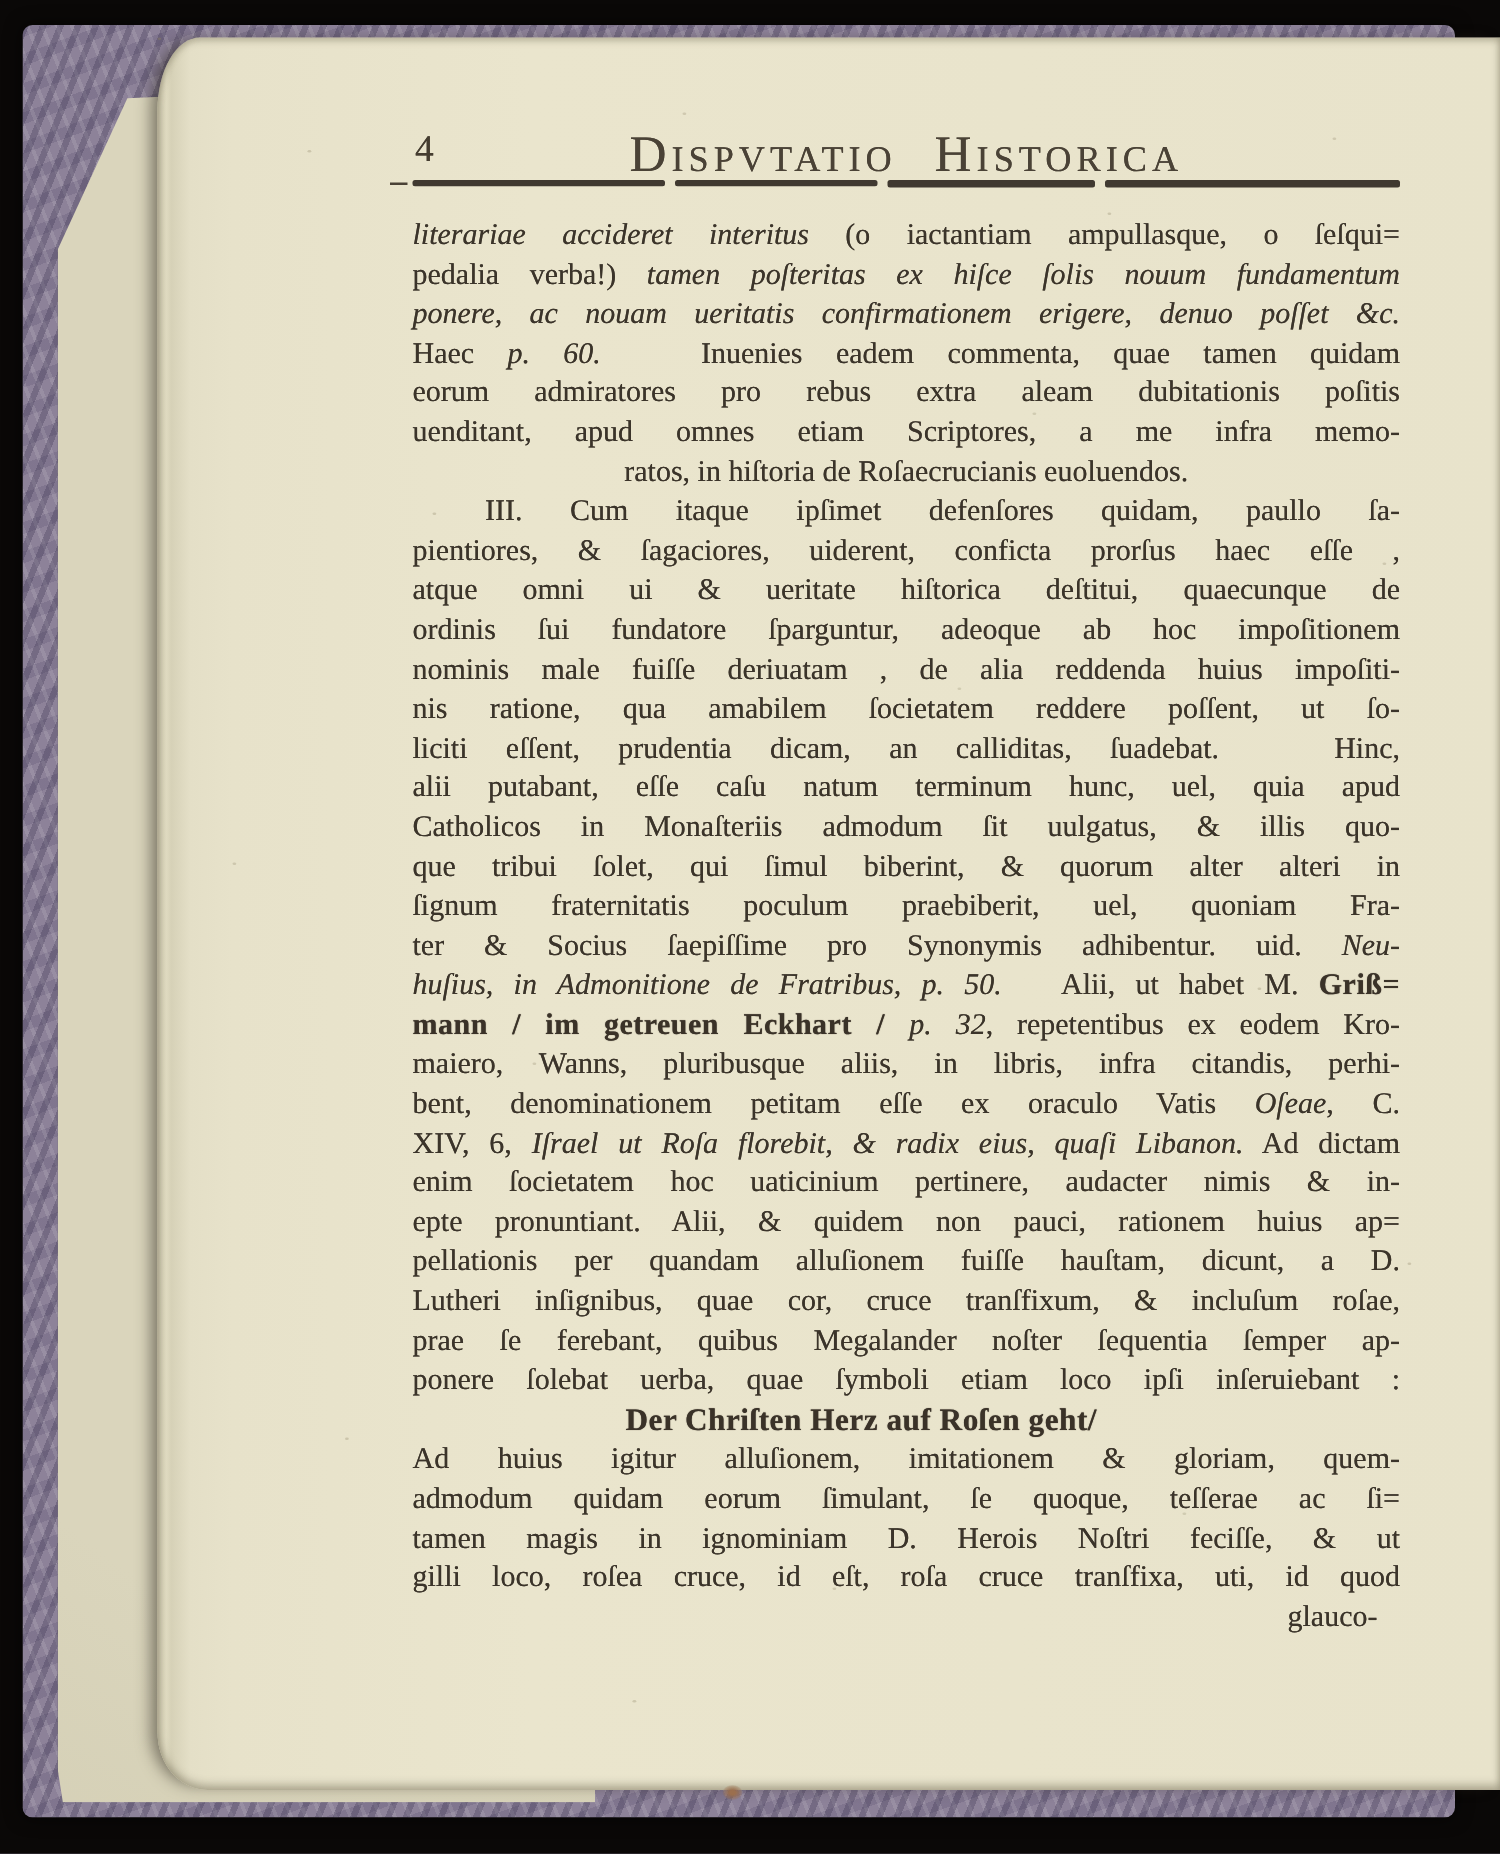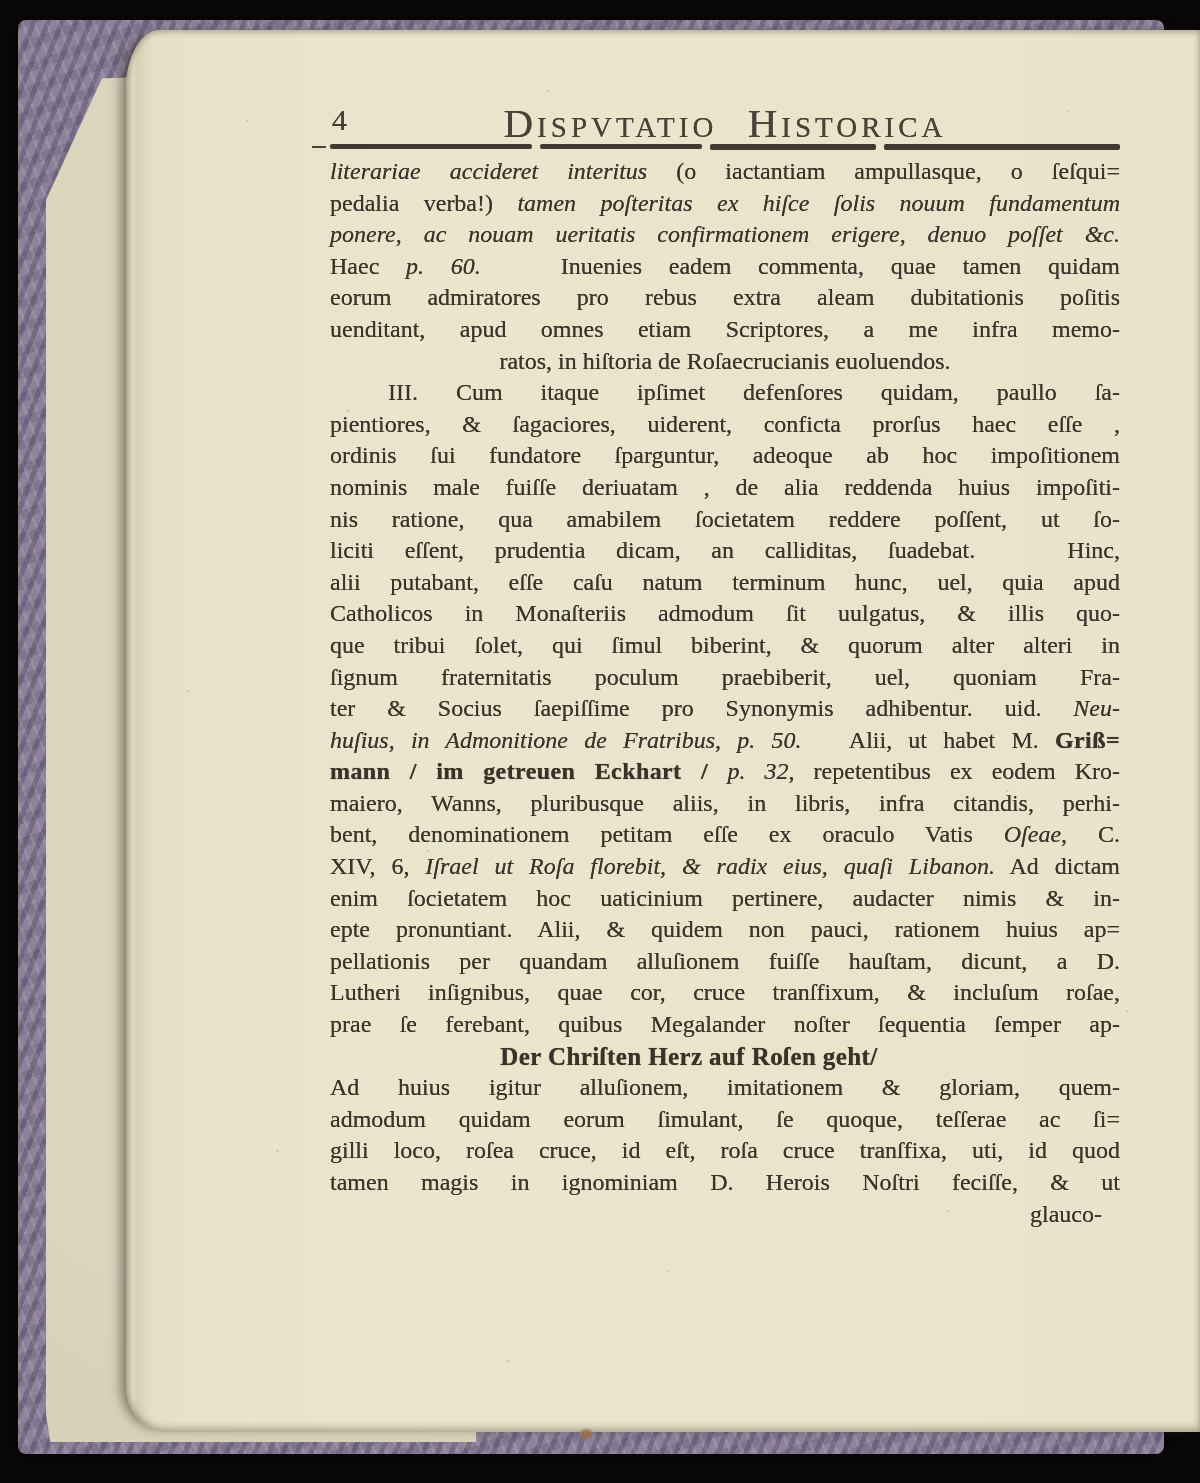--- a/index.html
+++ b/index.html
@@ -74,21 +74,21 @@
     font-variant:small-caps;font-size:41px;letter-spacing:4px;word-spacing:16px;
     color:#4a4236;
   }
   .rule{position:relative;height:9px;margin-top:2px;}
   .rule .seg{position:absolute;top:1px;height:5px;background:#403930;border-radius:2px;}
   .rule .lead{position:absolute;left:-18px;top:3px;width:14px;height:2px;background:#4a4236;}
   .rule .s1{left:0;width:202px;}
   .rule .s2{left:210px;width:162px;}
   .rule .s3{left:380px;width:166px;height:6px;}
   .rule .s4{left:554px;width:236px;height:6px;}
-  .lines{margin-top:4px;}
+  .lines{margin-top:21px;}
   .ln{
     font-size:24px;line-height:31.6px;white-space:normal;
   }
   .ln.j{text-align:justify;text-align-last:justify;}
   .ln.l{text-align:center;}
   .ln.c{text-align:center;padding-right:72px;}
   .ln.r{text-align:right;padding-right:18px;}
   .ln.ind{text-indent:58px;}
   .seg-i{font-style:italic;}
   .seg-f{
@@ -122,40 +122,42 @@
     <div class="lines" id="text-lines">
         <div class="ln j"><span class="seg-i">literariae accideret interitus </span><span class="seg-r">(o iactantiam ampullasque, o ſeſqui=</span></div>
         <div class="ln j"><span class="seg-r">pedalia verba!) </span><span class="seg-i">tamen poſteritas ex hiſce ſolis nouum fundamentum</span></div>
         <div class="ln j"><span class="seg-i">ponere, ac nouam ueritatis confirmationem erigere, denuo poſſet &amp;c.</span></div>
         <div class="ln j"><span class="seg-r">Haec </span><span class="seg-i">p. 60.</span><span class="seg-r">&nbsp;&nbsp; Inuenies eadem commenta, quae tamen quidam</span></div>
         <div class="ln j"><span class="seg-r">eorum admiratores pro rebus extra aleam dubitationis poſitis</span></div>
         <div class="ln j"><span class="seg-r">uenditant, apud omnes etiam Scriptores, a me infra memo-</span></div>
         <div class="ln l"><span class="seg-r">ratos, in hiſtoria de Roſaecrucianis euoluendos.</span></div>
         <div class="ln j ind"><span class="seg-r">III. Cum itaque ipſimet defenſores quidam, paullo ſa-</span></div>
         <div class="ln j"><span class="seg-r">pientiores, &amp; ſagaciores, uiderent, conficta prorſus haec eſſe ,</span></div>
+        <div class="ln j"><span class="seg-r">atque omni ui &amp; ueritate hiſtorica deſtitui, quaecunque de</span></div>
         <div class="ln j"><span class="seg-r">ordinis ſui fundatore ſparguntur, adeoque ab hoc impoſitionem</span></div>
         <div class="ln j"><span class="seg-r">nominis male fuiſſe deriuatam , de alia reddenda huius impoſiti-</span></div>
         <div class="ln j"><span class="seg-r">nis ratione, qua amabilem ſocietatem reddere poſſent, ut ſo-</span></div>
         <div class="ln j"><span class="seg-r">liciti eſſent, prudentia dicam, an calliditas, ſuadebat.&nbsp;&nbsp; Hinc,</span></div>
         <div class="ln j"><span class="seg-r">alii putabant, eſſe caſu natum terminum hunc, uel, quia apud</span></div>
         <div class="ln j"><span class="seg-r">Catholicos in Monaſteriis admodum ſit uulgatus, &amp; illis quo-</span></div>
         <div class="ln j"><span class="seg-r">que tribui ſolet, qui ſimul biberint, &amp; quorum alter alteri in</span></div>
         <div class="ln j"><span class="seg-r">ſignum fraternitatis poculum praebiberit, uel, quoniam Fra-</span></div>
         <div class="ln j"><span class="seg-r">ter &amp; Socius ſaepiſſime pro Synonymis adhibentur. uid. </span><span class="seg-i">Neu-</span></div>
         <div class="ln j"><span class="seg-i">huſius, in Admonitione de Fratribus, p. 50.</span><span class="seg-r">&nbsp;&nbsp; Alii, ut habet M. </span><span class="seg-f">Griß=</span></div>
         <div class="ln j"><span class="seg-f">mann / im getreuen Eckhart / </span><span class="seg-i">p. 32</span><span class="seg-r">, repetentibus ex eodem Kro-</span></div>
         <div class="ln j"><span class="seg-r">maiero, Wanns, pluribusque aliis, in libris, infra citandis, perhi-</span></div>
         <div class="ln j"><span class="seg-r">bent, denominationem petitam eſſe ex oraculo Vatis </span><span class="seg-i">Oſeae</span><span class="seg-r">, C.</span></div>
         <div class="ln j"><span class="seg-r">XIV, 6, </span><span class="seg-i">Iſrael ut Roſa florebit, &amp; radix eius, quaſi Libanon.</span><span class="seg-r"> Ad dictam</span></div>
         <div class="ln j"><span class="seg-r">enim ſocietatem hoc uaticinium pertinere, audacter nimis &amp; in-</span></div>
         <div class="ln j"><span class="seg-r">epte pronuntiant. Alii, &amp; quidem non pauci, rationem huius ap=</span></div>
         <div class="ln j"><span class="seg-r">pellationis per quandam alluſionem fuiſſe hauſtam, dicunt, a D.</span></div>
         <div class="ln j"><span class="seg-r">Lutheri inſignibus, quae cor, cruce tranſfixum, &amp; incluſum roſae,</span></div>
         <div class="ln j"><span class="seg-r">prae ſe ferebant, quibus Megalander noſter ſequentia ſemper ap-</span></div>
+        <div class="ln j"><span class="seg-r">ponere ſolebat uerba, quae ſymboli etiam loco ipſi inſeruiebant :</span></div>
         <div class="ln c verse"><span class="seg-f">Der Chriſten Herz auf Roſen geht/</span></div>
         <div class="ln j"><span class="seg-r">Ad huius igitur alluſionem, imitationem &amp; gloriam, quem-</span></div>
         <div class="ln j"><span class="seg-r">admodum quidam eorum ſimulant, ſe quoque, teſſerae ac ſi=</span></div>
+        <div class="ln j"><span class="seg-r">tamen magis in ignominiam D. Herois Noſtri feciſſe, &amp; ut</span></div>
         <div class="ln j"><span class="seg-r">gilli loco, roſea cruce, id eſt, roſa cruce tranſfixa, uti, id quod</span></div>
-        <div class="ln j"><span class="seg-r">tamen magis in ignominiam D. Herois Noſtri feciſſe, &amp; ut</span></div>
       </div>
     <div class="ln r">glauco-</div>
   </div>
 </div>
 
 </body></html>

